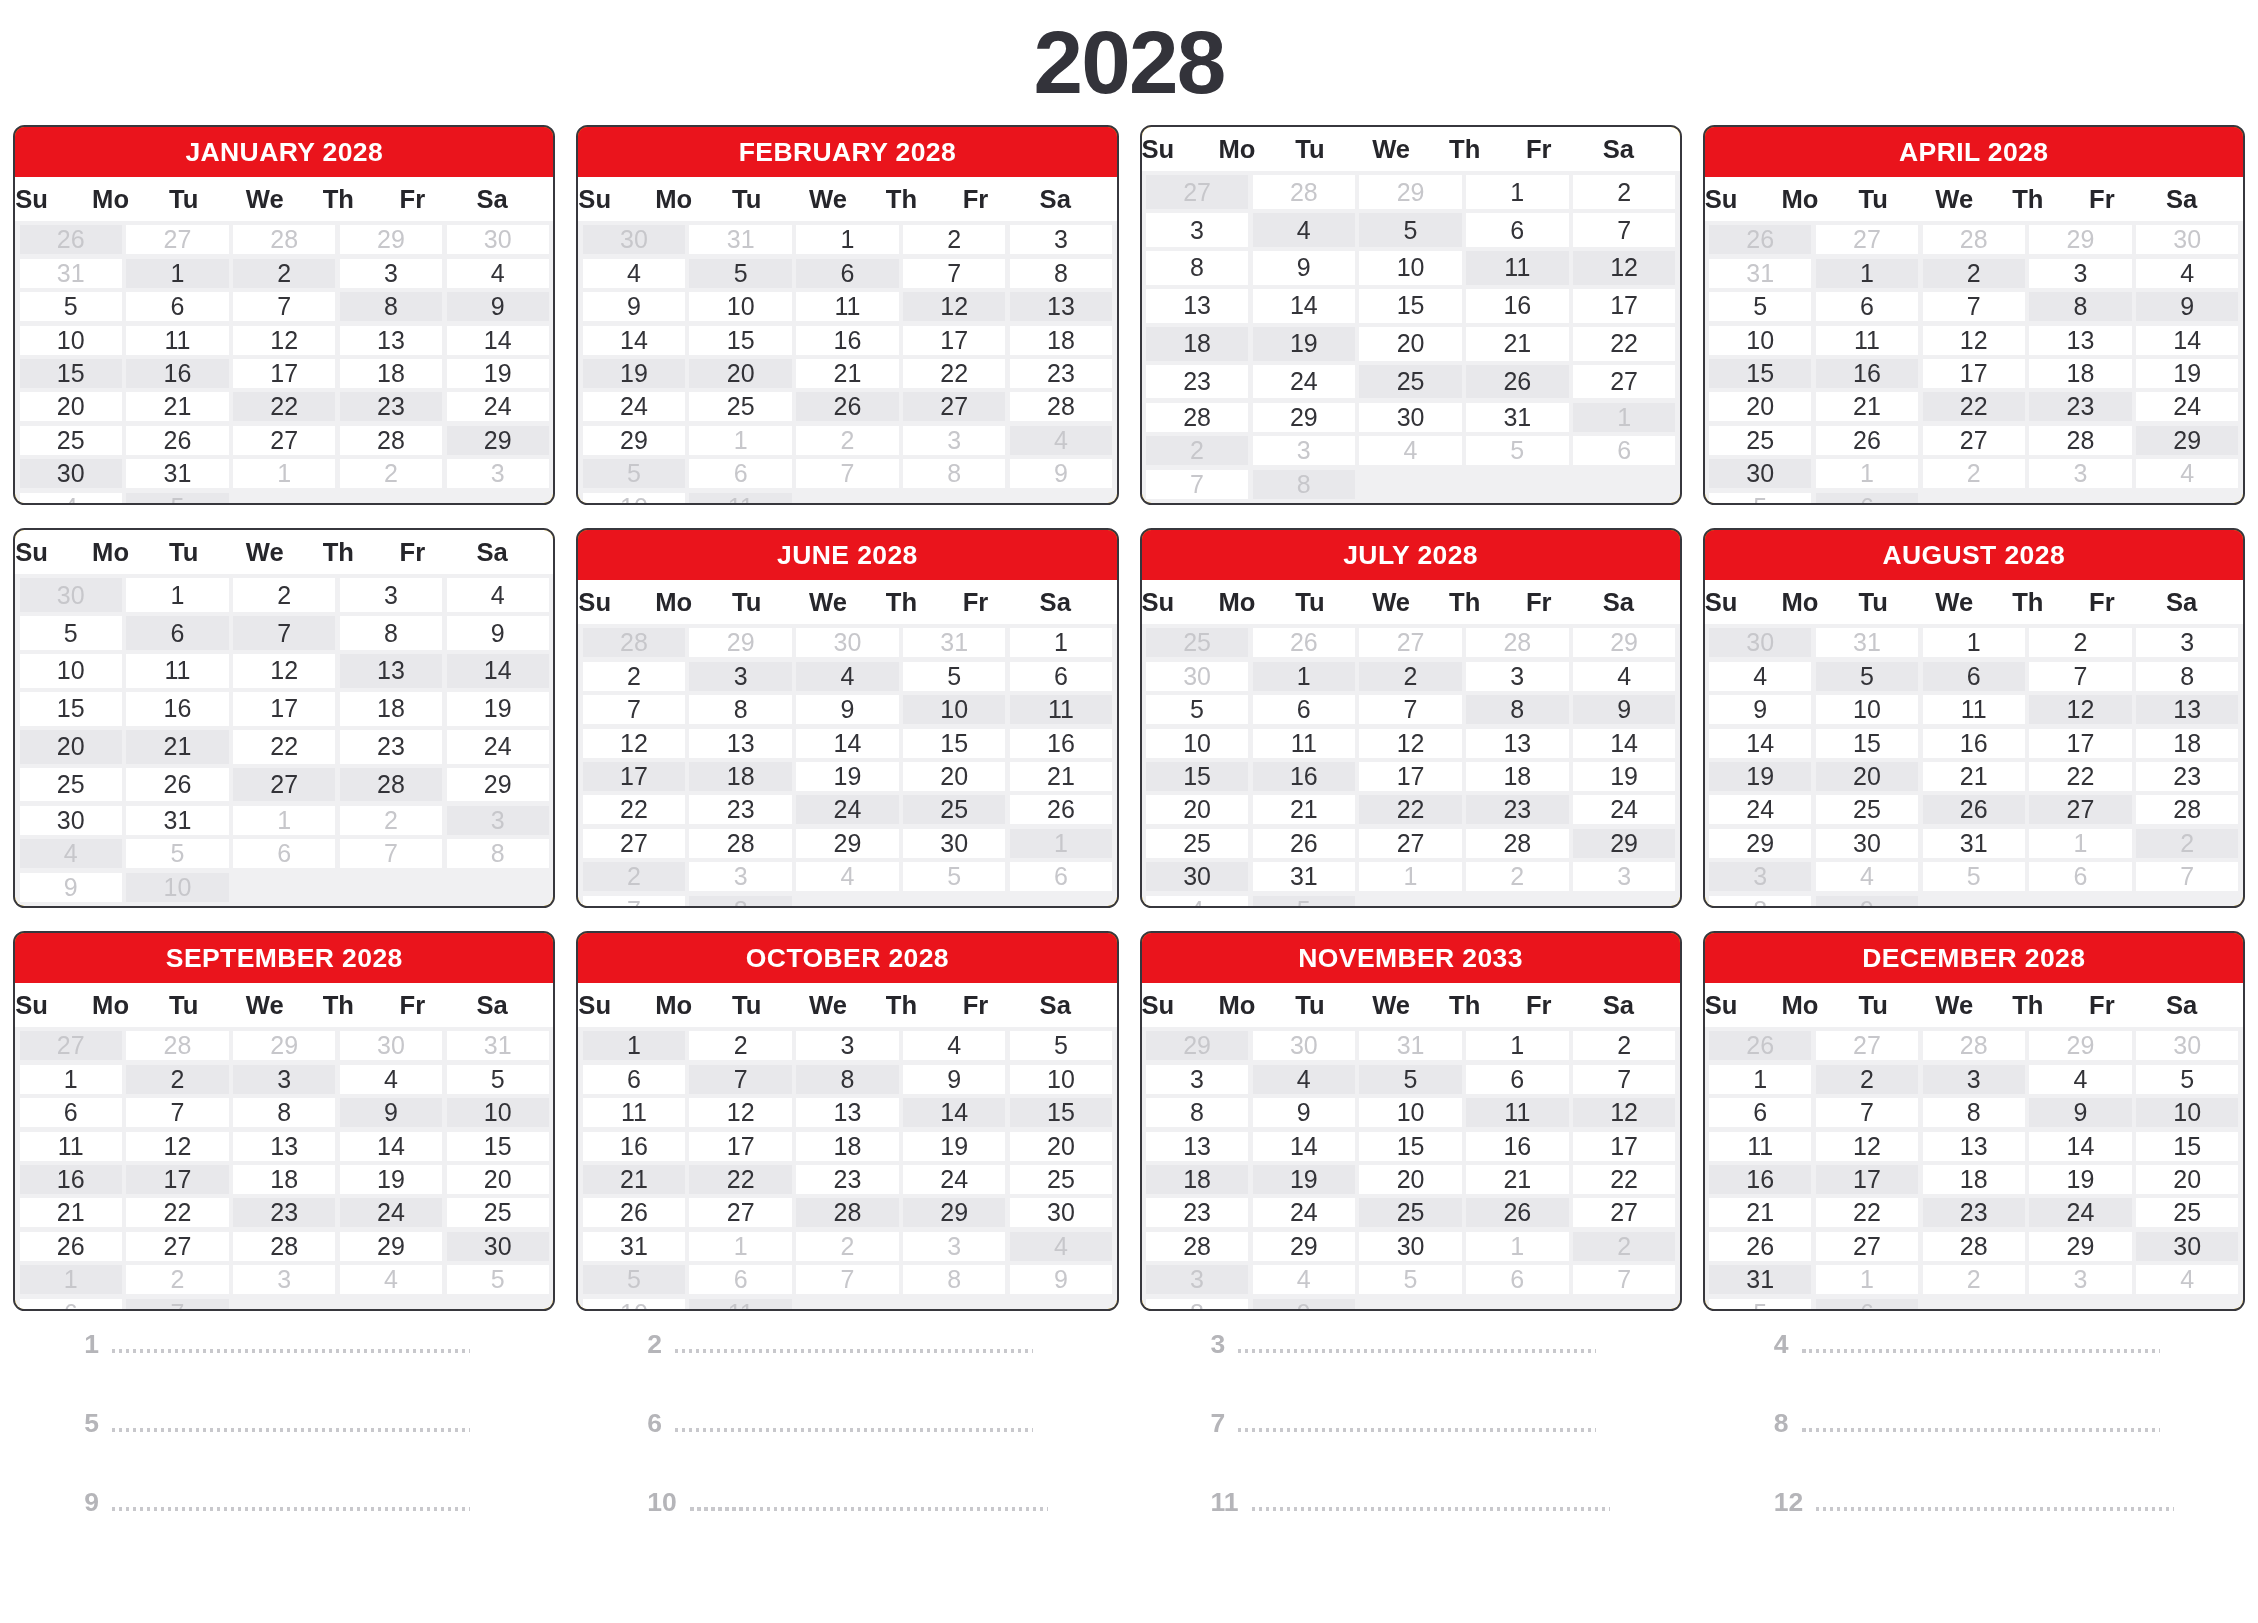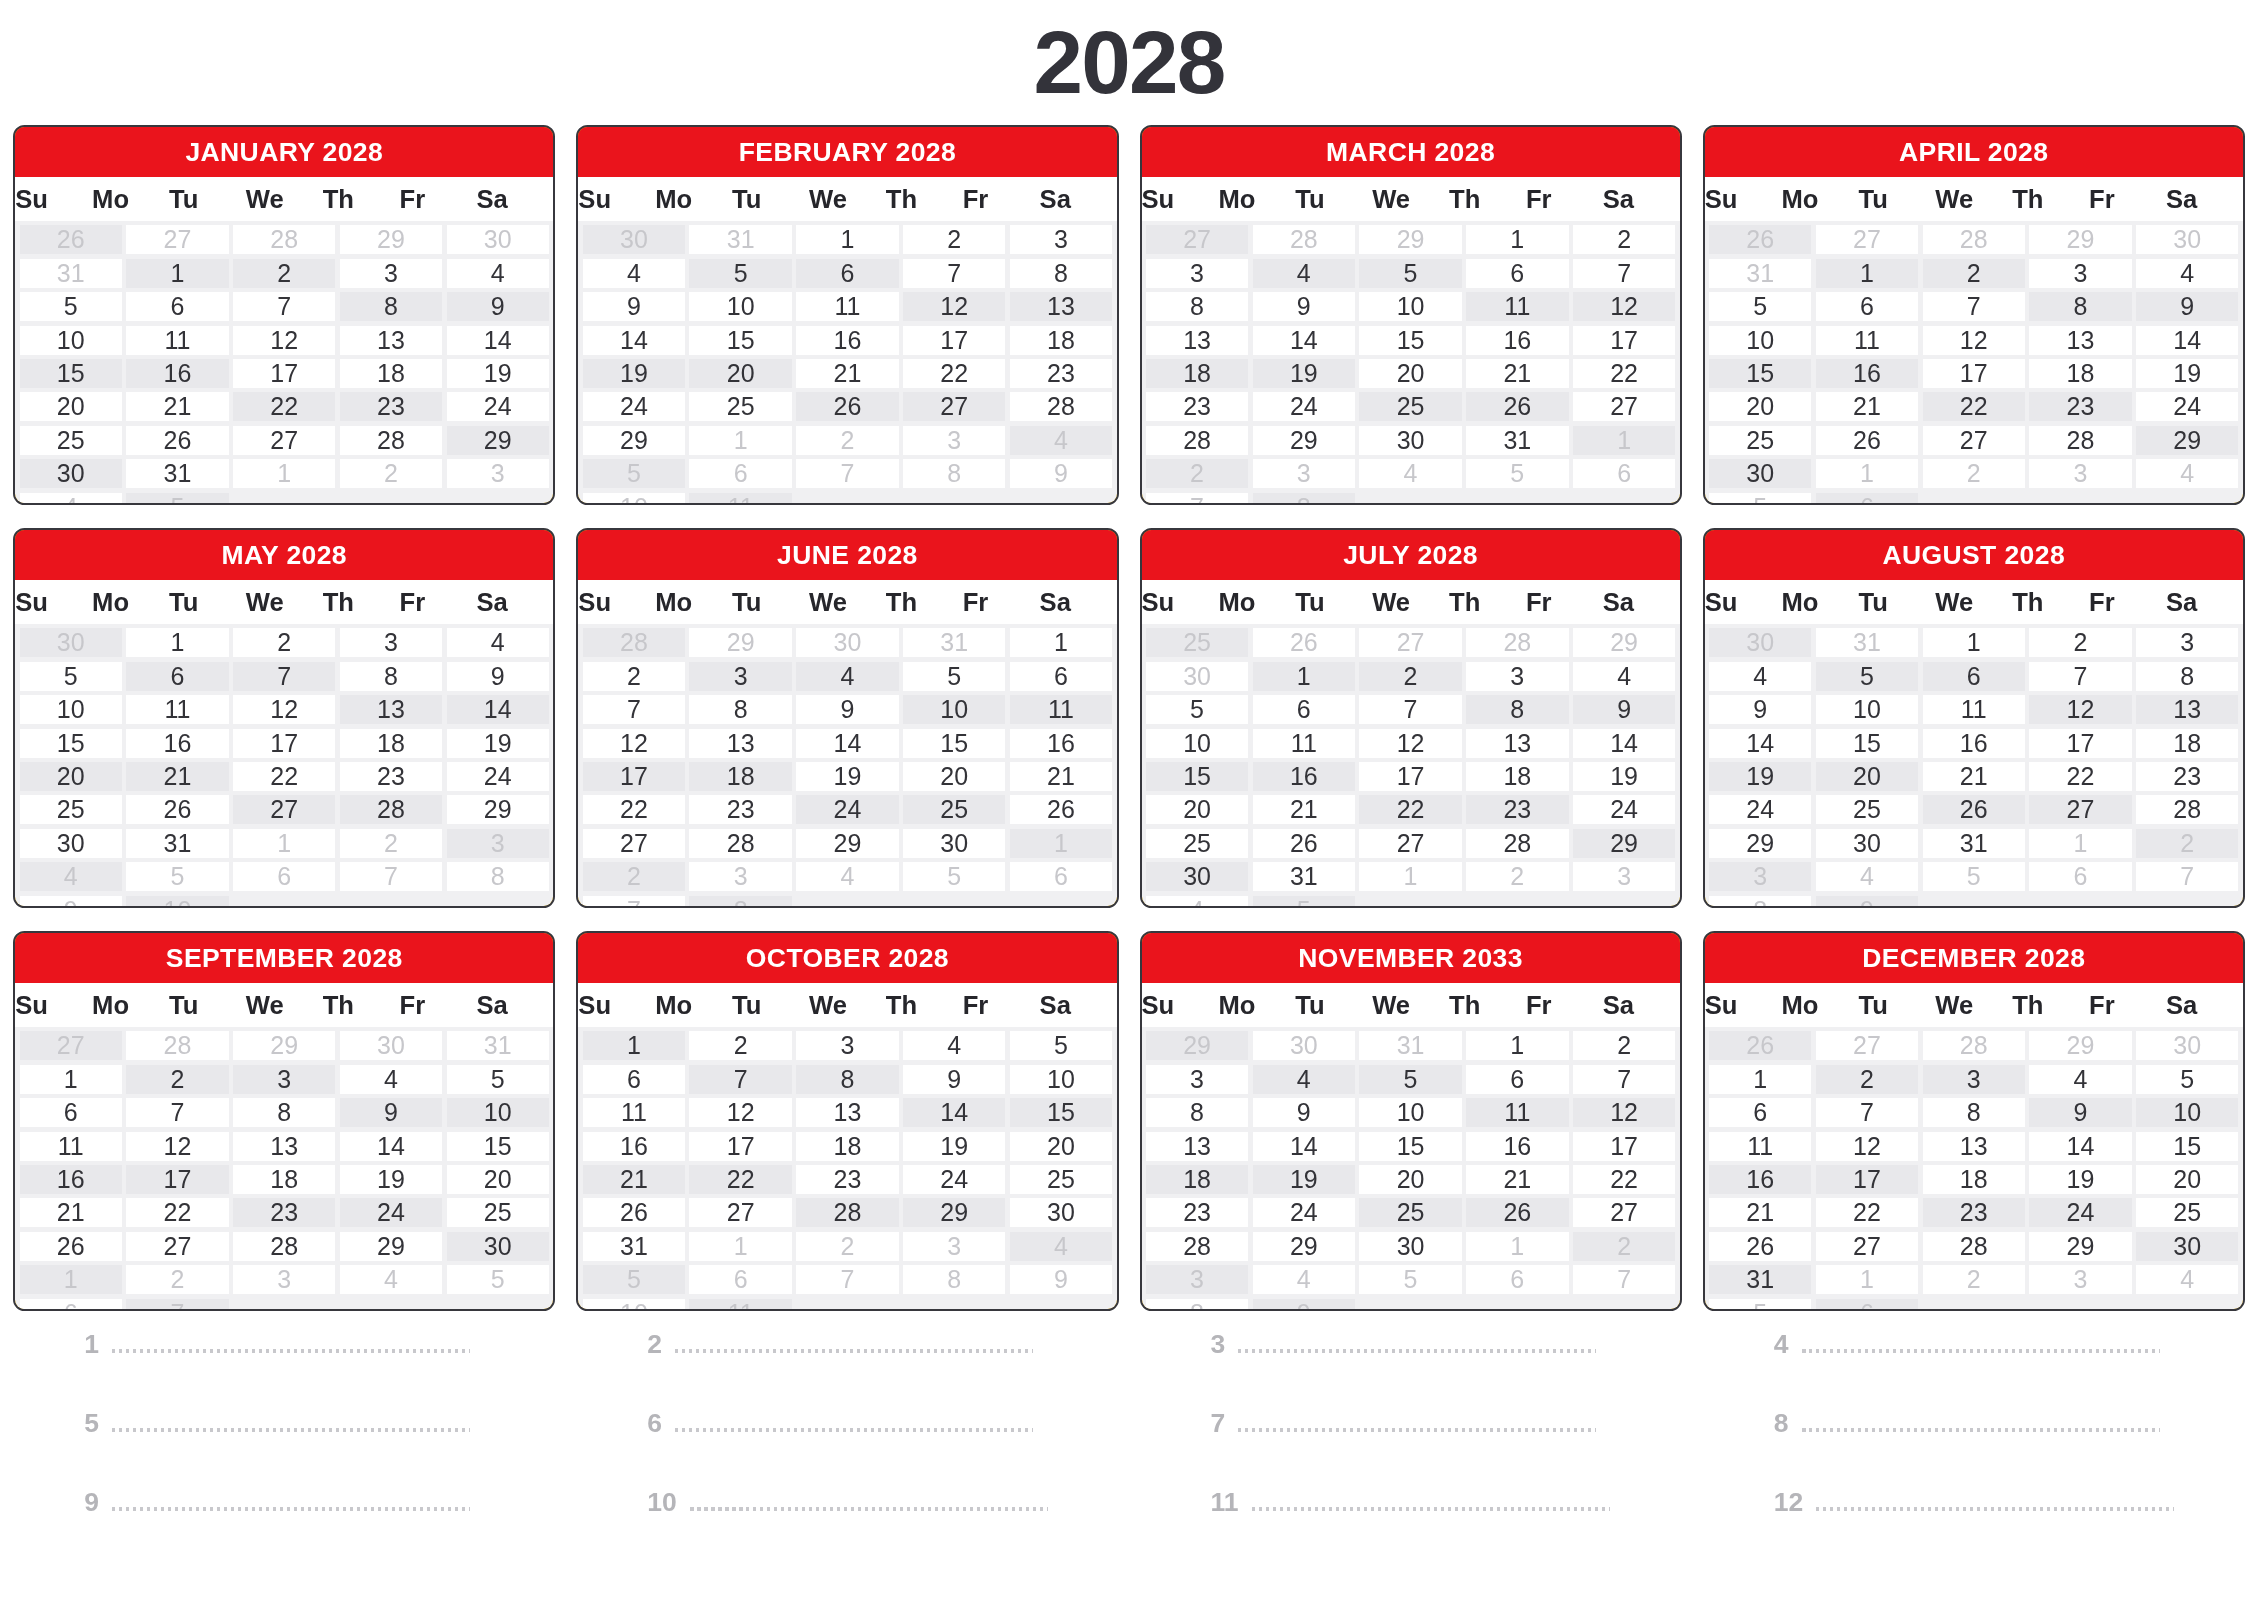--- a/index.html
+++ b/index.html
@@ -146,21 +146,20 @@
           <div class="cell adjacent">6</div>
           <div class="cell adjacent">7</div>
           <div class="cell adjacent">8</div>
           <div class="cell adjacent">9</div>
           <div class="cell adjacent">10</div>
           <div class="cell weekend adjacent">11</div>
         </div>
   </section>
 
   <section class="month">
-    <div class="month-header">MARCH 2028</div>
     <div class="weekdays">
           <div class="wd">Su</div>
           <div class="wd">Mo</div>
           <div class="wd">Tu</div>
           <div class="wd">We</div>
           <div class="wd">Th</div>
           <div class="wd">Fr</div>
           <div class="wd">Sa</div>
         </div>
     <div class="dates">
@@ -260,21 +259,20 @@
           <div class="cell adjacent">1</div>
           <div class="cell adjacent">2</div>
           <div class="cell adjacent">3</div>
           <div class="cell adjacent">4</div>
           <div class="cell adjacent">5</div>
           <div class="cell weekend adjacent">6</div>
         </div>
   </section>
 
   <section class="month">
-    <div class="month-header">MAY 2028</div>
     <div class="weekdays">
           <div class="wd">Su</div>
           <div class="wd">Mo</div>
           <div class="wd">Tu</div>
           <div class="wd">We</div>
           <div class="wd">Th</div>
           <div class="wd">Fr</div>
           <div class="wd">Sa</div>
         </div>
     <div class="dates">

